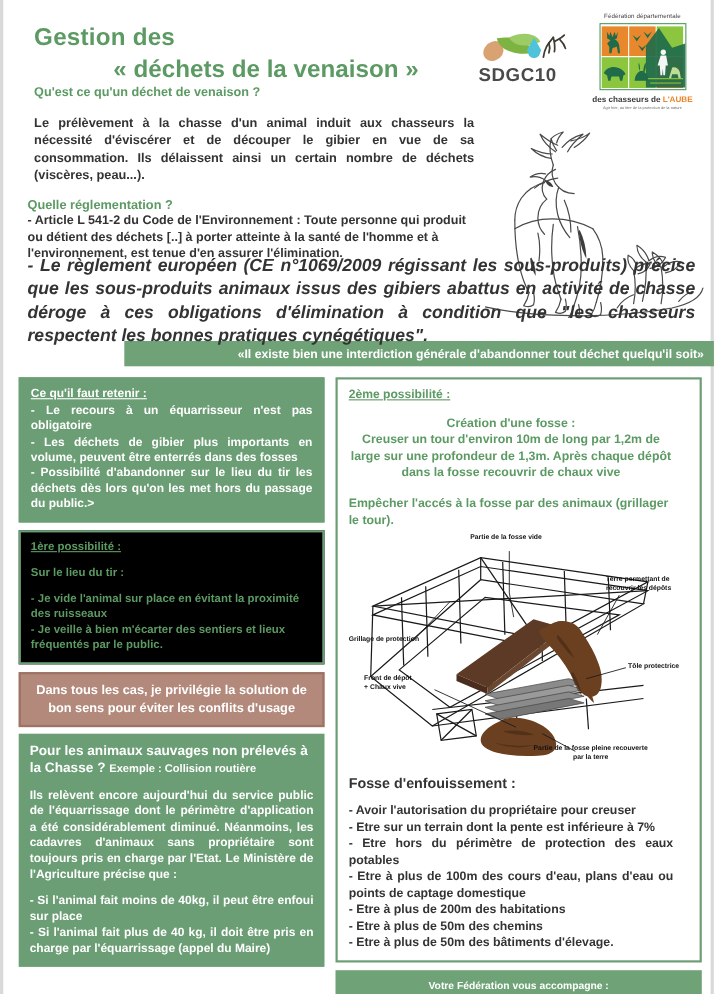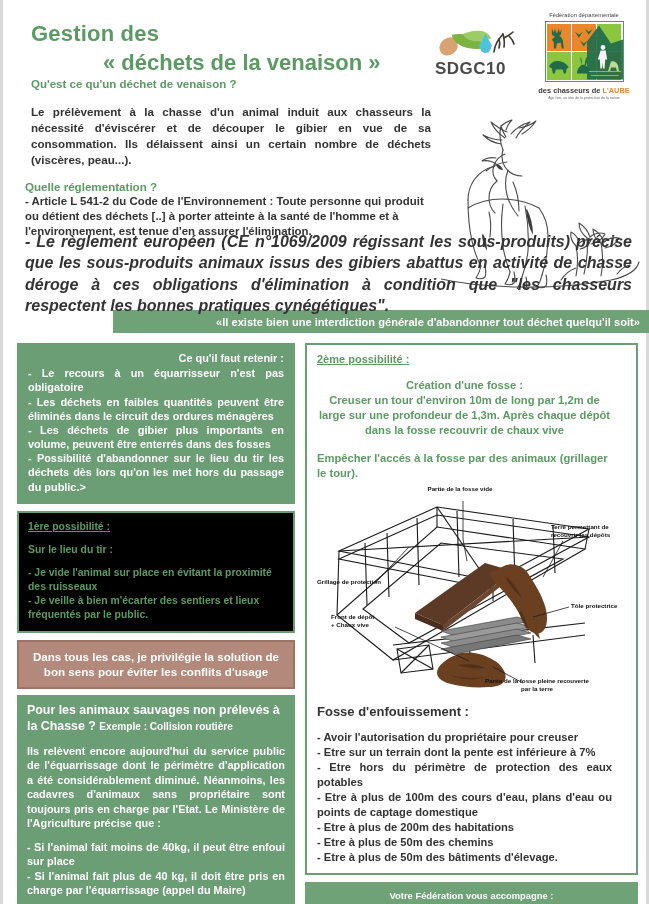--- a/index.html
+++ b/index.html
@@ -97,21 +97,21 @@
   .col-left{position:absolute;left:14px;top:343px;width:278px;}
   .col-right{position:absolute;left:302px;top:343px;width:333px;}
 
   .boxgreen{
     background:#6b9e74;color:#ffffff;
     border:2px solid #6b9e74;
     padding:6px 9px 8px 9px;box-sizing:border-box;
     font-size:10.9px;font-weight:bold;line-height:1.3;
     text-align:justify;
   }
-  .boxgreen .hd{display:block;margin-bottom:1px;text-align:right;}
+  .boxgreen .hd{text-decoration:underline;display:block;margin-bottom:1px;text-align:left;}
   .boxgreen p{margin:0;}
 
   .boxwhite{
     background:#000000;border:2px solid #6b9e74;color:#5c9a63;
     padding:7px 9px 8px 9px;box-sizing:border-box;
     font-size:10.4px;font-weight:bold;line-height:1.36;
   }
   .boxwhite .hd{text-decoration:underline;display:block;margin-bottom:9px;}
   .boxwhite p{margin:0;}
   .sp{height:9px;}
@@ -304,21 +304,20 @@
     </g>
   </svg>
 
   <div class="banner">«Il existe bien une interdiction générale d'abandonner tout déchet quelqu'il soit»</div>
 
   <div class="col-left">
 
     <div class="boxgreen">
       <span class="hd">Ce qu'il faut retenir :</span>
       <p>- Le recours à un équarrisseur n'est pas obligatoire</p>
-      <p>- Les déchets en faibles quantités peuvent être éliminés dans le circuit des ordures ménagères</p>
       <p>- Les déchets de gibier plus importants en volume, peuvent être enterrés dans des fosses</p>
       <p>- Possibilité d'abandonner sur le lieu du tir les déchets dès lors qu'on les met hors du passage du public.&gt;</p>
     </div>
 
     <div class="boxwhite mt7">
       <span class="hd">1ère possibilité :</span>
       <p>Sur le lieu du tir :</p>
       <div class="sp"></div>
       <p>- Je vide l'animal sur place en évitant la proximité des ruisseaux</p>
       <p>- Je veille à bien m'écarter des sentiers et lieux fréquentés par le public.</p>

